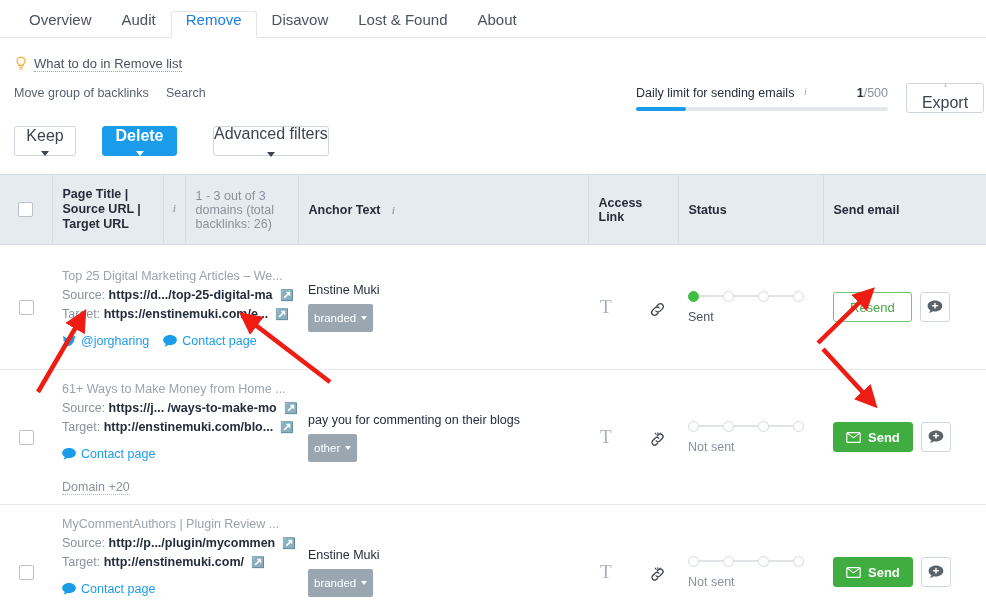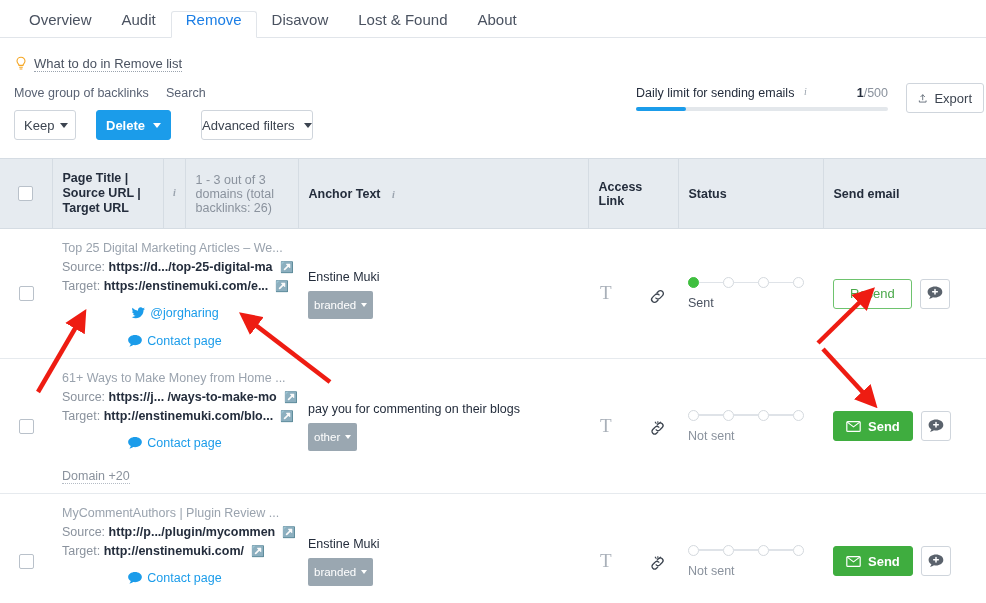--- a/index.html
+++ b/index.html
@@ -47,28 +47,29 @@
   .hintlink {
     font-size: 13px; color: #4a5260;
     border-bottom: 1px dotted #9aa3ae;
     cursor: pointer;
   }
 
   
   .controls { position: relative; padding: 14px 14px 0 14px; }
   .labelrow { display: flex; font-size: 12.5px; color: #596273; height: 16px; }
   .lbl-move { width: 152px; }
-  .ctlrow { display: flex; align-items: center; margin-top: 8px; gap: 20px; }
+  .ctlrow { display: flex; align-items: center; margin-top: 24px; gap: 26px; }
 
   .btn {
     height: 30px; border-radius: 3px; display: inline-flex;
     align-items: center; justify-content: center; gap: 6px;
-    font-size: 13px; cursor: pointer; padding: 0 11px;
+    font-size: 16px; cursor: pointer; padding: 0 11px;
     border: 1px solid #cfd5dc; background: #fff; color: #3c4450;
     white-space: nowrap;
+    flex-direction: column;
   }
   .btn.keep { width: 62px; justify-content: space-between; padding: 0 9px; }
   .btn.delete {
     background: #1b9cea; border-color: #1b9cea; color: #fff;
     width: 75px; justify-content: space-between; padding: 0 9px; font-weight: bold;
   }
   .caret { width: 0; height: 0; border-left: 4px solid transparent; border-right: 4px solid transparent; border-top: 5px solid currentColor; display:inline-block; }
 
   .searchgroup { display: flex; height: 30px; margin-left: 14px; }
   .scope {
@@ -130,21 +131,21 @@
     border-bottom: 1px solid #e6eaee; padding: 10px; vertical-align: middle;
     font-size: 12.5px;
   }
   .cell-check { text-align: center; }
   .cell-pt { vertical-align: middle; }
 
   .ptitle { color: #9aa3ae; font-size: 12.5px; line-height: 19px; white-space: nowrap; overflow: hidden; }
   .purl { line-height: 19px; white-space: nowrap; color: #8a929d; }
   .purl b { color: #242d3c; font-weight: bold; }
   .ext { color: #1b9cea; margin-left: 4px; font-size: 11px; cursor: pointer; }
-  .sociallinks { margin-top: 10px; display: flex; align-items: center; gap: 14px; flex-direction: column; }
+  .sociallinks { margin-top: 10px; display: flex; align-items: flex-start; gap: 14px; }
   .sl { display: inline-flex; align-items: center; gap: 5px; color: #1b9cea; cursor: pointer; font-size: 12.5px; }
   .dmore { margin-top: 19px; }
   .dmore span {
     color: #8a929d; font-size: 12.5px; border-bottom: 1px dotted #b5bcc5; cursor: pointer;
   }
 
   .anchortext { color: #242d3c; font-size: 12.5px; line-height: 17px; }
   .tagpill {
     display: inline-flex; align-items: center; gap: 5px; margin-top: 5px;
     background: #9aa7b1; color: #fff; border-radius: 2px;

